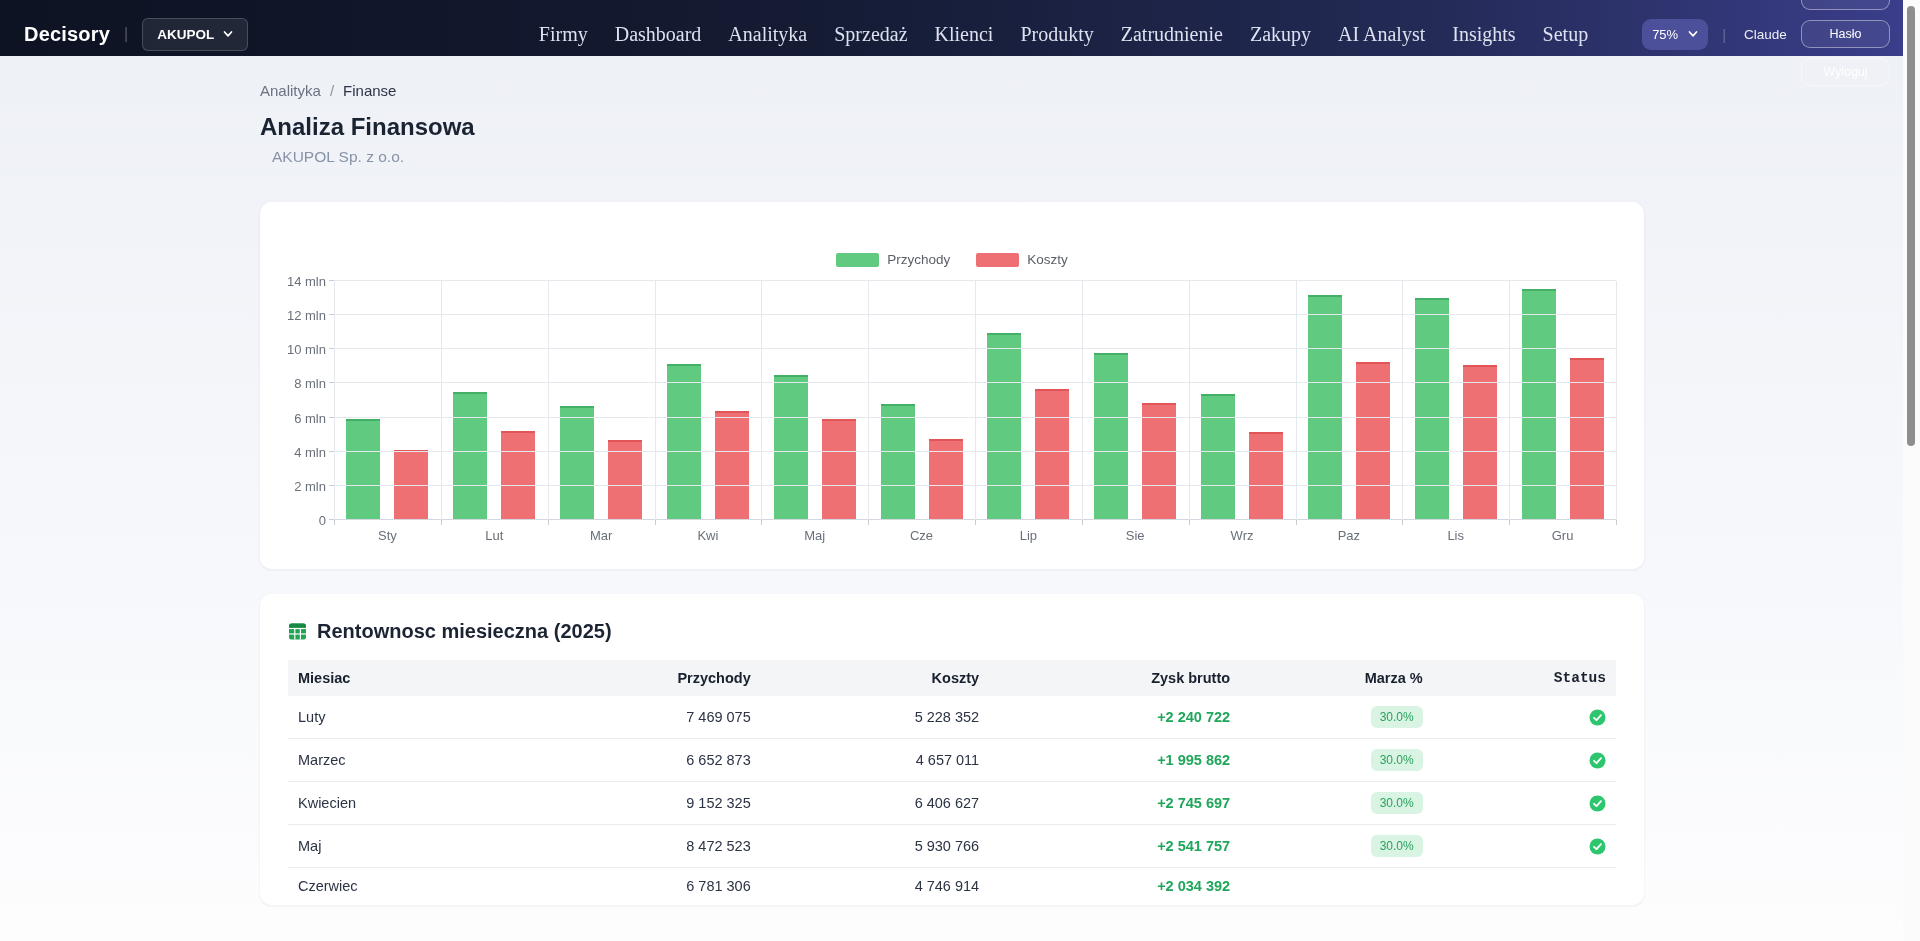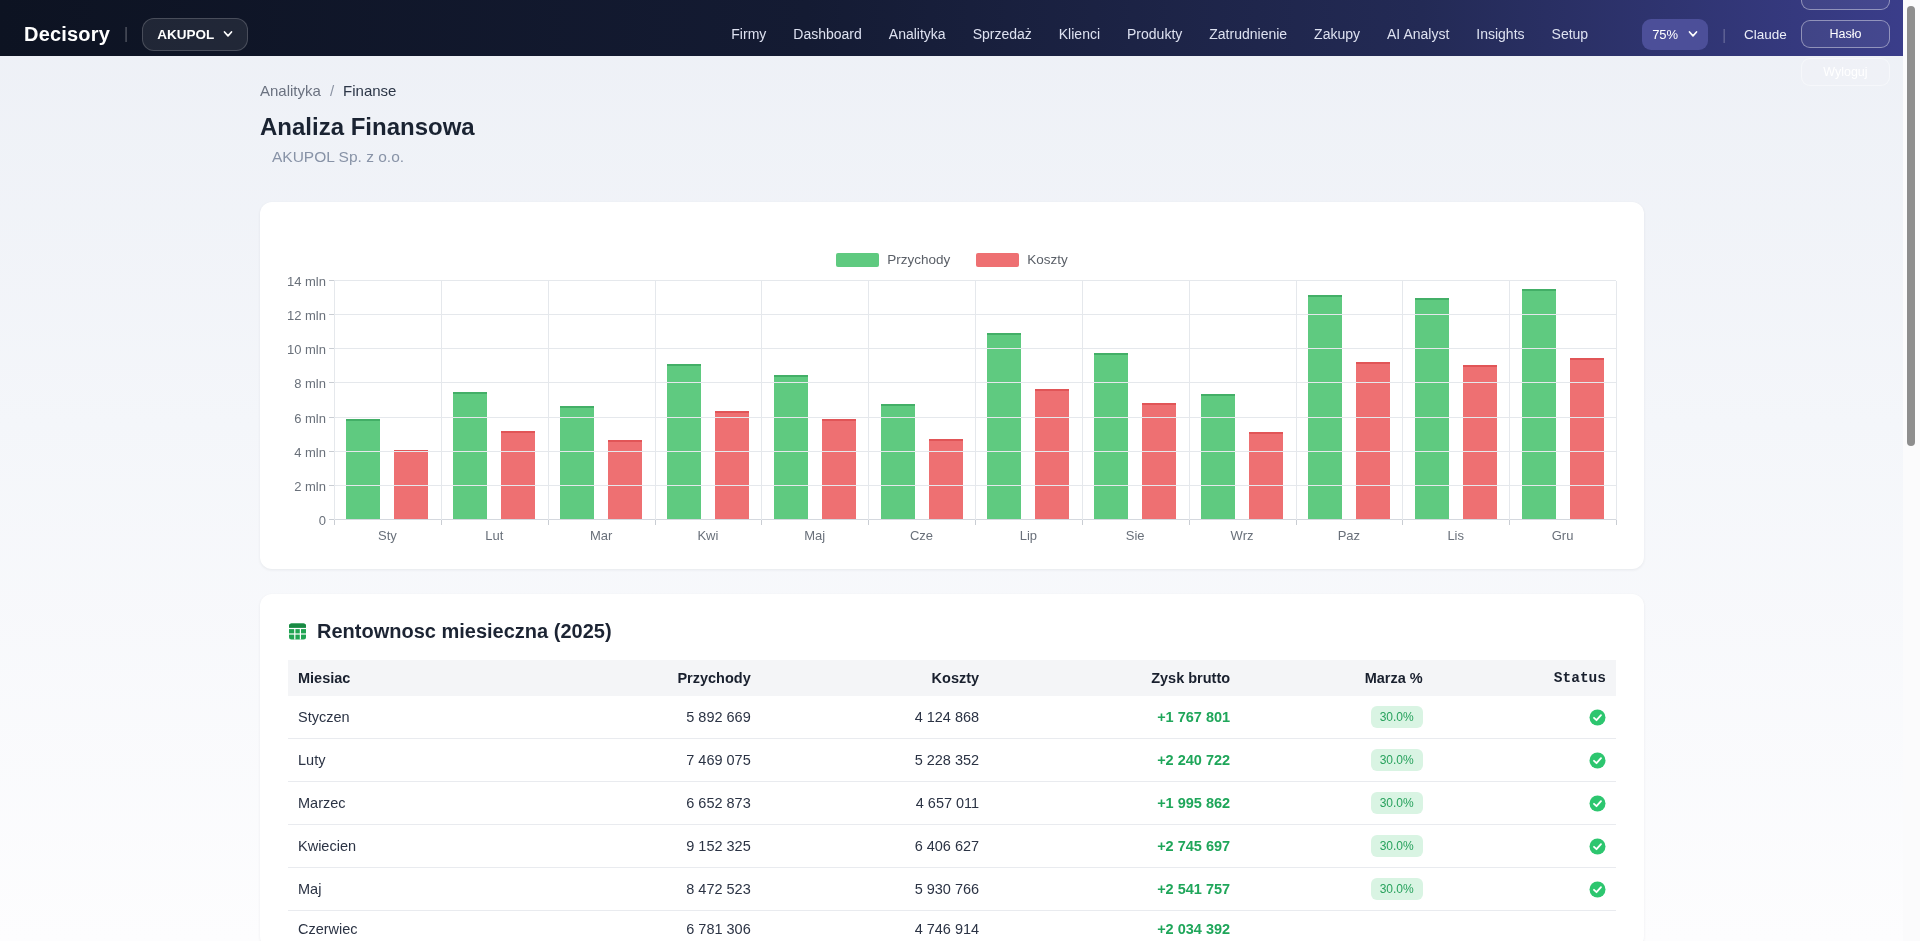--- a/index.html
+++ b/index.html
@@ -7,23 +7,23 @@
   body { background:linear-gradient(180deg,#edf0f6 0%,#f4f6fa 45%,#fdfdfe 100%); }
 
   
   .navbar { height:56px; width:100%; display:flex; align-items:center;
     background:linear-gradient(90deg,#0d1322 0%,#141b33 42%,#232a55 74%,#3b3e8c 100%);
     padding:12px 30px 0 24px; position:relative; z-index:5; }
   .brand { color:#ffffff; font-size:20px; font-weight:bold; letter-spacing:.2px; }
   .nav-divider { color:rgba(255,255,255,.28); margin:0 14px; font-size:16px; }
   .company-btn { display:flex; align-items:center; gap:9px; background:rgba(255,255,255,.08);
     border:1px solid rgba(255,255,255,.18); color:#fff; font-size:13.5px; font-weight:bold;
-    border-radius:12px; padding:8px 14px; cursor:pointer; }
+    border-radius:6px; padding:8px 14px; cursor:pointer; }
   .nav-links { display:flex; gap:27px; margin-left:auto; }
-  .nav-link { color:#dde1f0; font-size:14px; text-decoration:none; cursor:pointer; white-space:nowrap; }
+  .nav-link { color:#dde1f0; font-size:20px; text-decoration:none; cursor:pointer; white-space:nowrap;font-family:Liberation Serif, serif; }
   .nav-right { display:flex; align-items:center; gap:10px; margin-left:54px; }
   .zoom-select { background:#4c4f99; color:#fff; border:none; border-radius:9px; font-size:13px;
     padding:8px 10px; display:flex; align-items:center; gap:10px; cursor:pointer; }
   .nav-right .sep { color:rgba(255,255,255,.25); margin:0 4px; font-size:15px; }
   .user-label { color:#eceef8; font-size:13.5px; margin:0 4px; }
   .pill-btn { background:rgba(255,255,255,.06); border:1px solid rgba(255,255,255,.42); color:#fff;
     font-size:12.5px; border-radius:9px; padding:6px 13px; cursor:pointer; white-space:nowrap; }
   .chev { width:10px; height:10px; }
 
   
@@ -299,31 +299,20 @@
             <th>Miesiac</th>
             <th class="num">Przychody</th>
             <th class="num">Koszty</th>
             <th class="num">Zysk brutto</th>
             <th class="num">Marza %</th>
             <th class="ctr">Status</th>
           </tr>
         </thead>
       <tbody>
           <tr>
-            <td>Styczen</td>
-            <td class="num">5 892 669</td>
-            <td class="num">4 124 868</td>
-            <td class="num zysk">+1 767 801</td>
-            <td class="num"><span class="badge">30.0%</span></td>
-            <td class="ctr"><svg class="check-icon" width="17" height="17" viewBox="0 0 17 17">
-                <circle cx="8.5" cy="8.5" r="8" fill="#2dc66f"></circle>
-                <path d="M5 8.8 L7.5 11.2 L12 6.2" fill="none" stroke="#fff" stroke-width="1.8" stroke-linecap="round" stroke-linejoin="round"></path>
-              </svg></td>
-          </tr>
-          <tr>
             <td>Luty</td>
             <td class="num">7 469 075</td>
             <td class="num">5 228 352</td>
             <td class="num zysk">+2 240 722</td>
             <td class="num"><span class="badge">30.0%</span></td>
             <td class="ctr"><svg class="check-icon" width="17" height="17" viewBox="0 0 17 17">
                 <circle cx="8.5" cy="8.5" r="8" fill="#2dc66f"></circle>
                 <path d="M5 8.8 L7.5 11.2 L12 6.2" fill="none" stroke="#fff" stroke-width="1.8" stroke-linecap="round" stroke-linejoin="round"></path>
               </svg></td>
           </tr>

